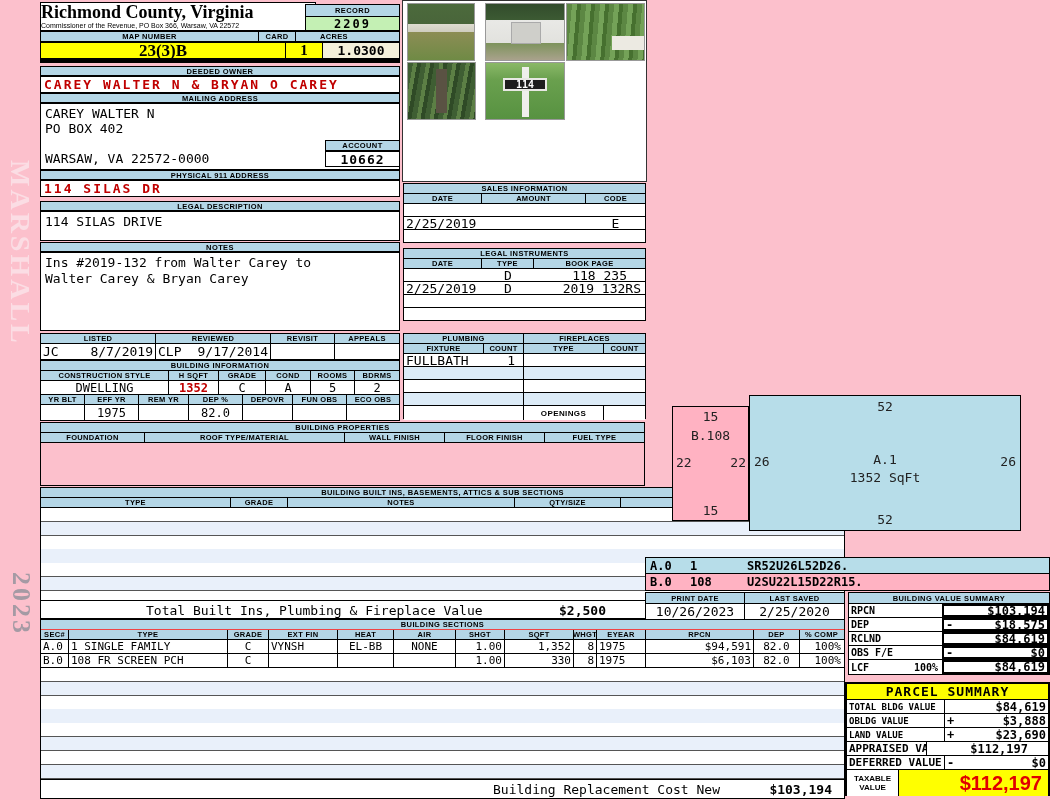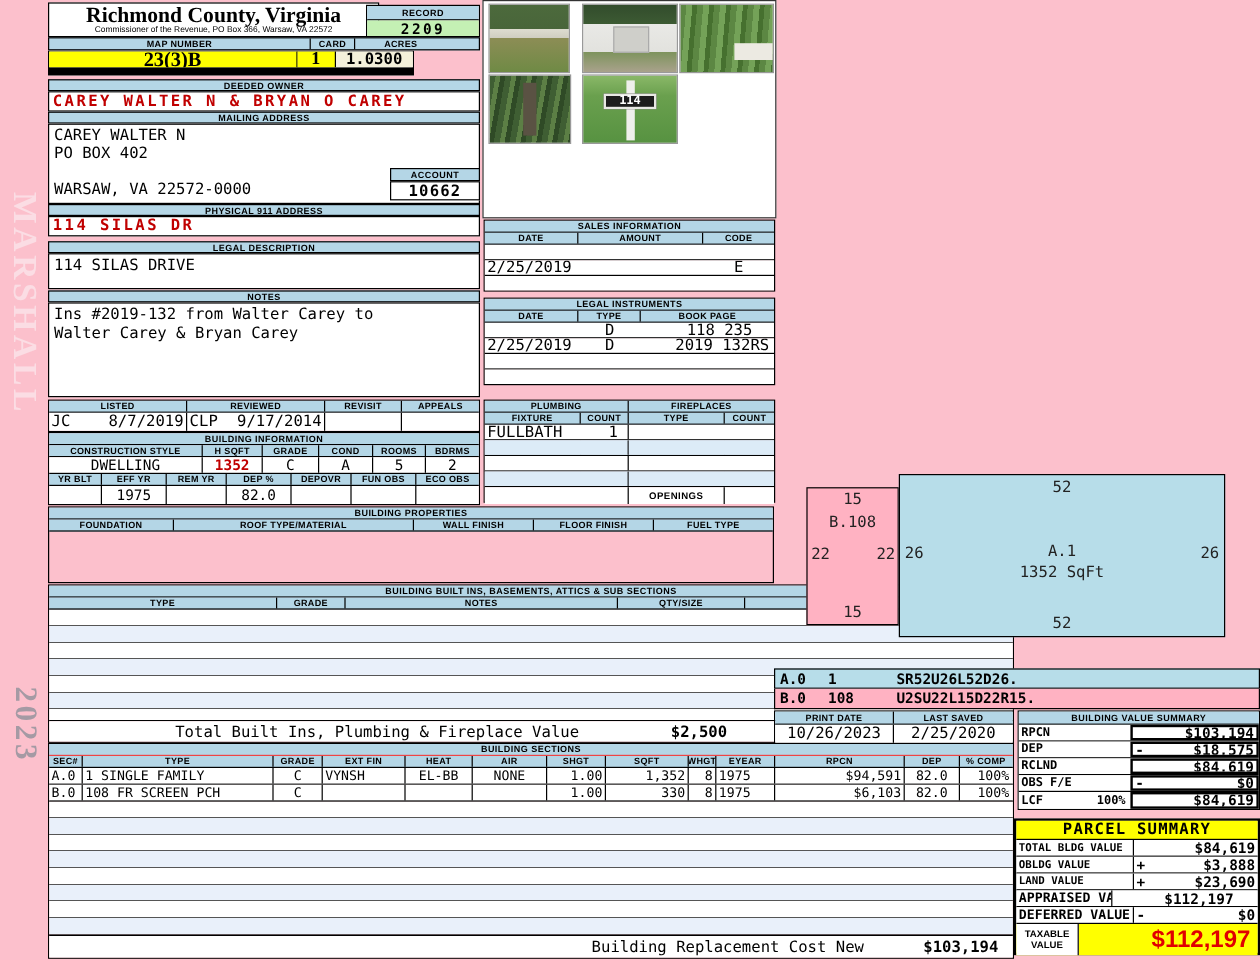--- a/index.html
+++ b/index.html
@@ -34,35 +34,35 @@
   .skl{position:absolute;font:13px "DejaVu Sans Mono",monospace;color:#222}
 </style>
 </head>
 <body>
 
 <div class="page">
 
   <div class="cont vert" style="left:4px;top:160px;font-size:28px;color:#fbdde4">MARSHALL</div>
   <div class="cont vert" style="left:6px;top:572px;font-size:26px;color:#a59aa4">2023</div>
 
-  <div class="cont bd white" style="left:40px;top:2px;width:276px;height:29px;text-align:center">
+  <div class="cont bd white" style="left:40px;top:2px;width:276px;height:29px;text-align:left">
     <div style="font:bold 18px 'Liberation Serif',serif;line-height:19px">Richmond County, Virginia</div>
     <div style="font:7px 'Liberation Sans',sans-serif">Commissioner of the Revenue, PO Box 366, Warsaw, VA 22572</div>
   </div>
   <div class="cont bd" style="left:305px;top:4px;width:95px;height:27px">
     <div class="bar" style="height:12px;border-bottom:1px solid #000">RECORD</div>
     <div style="height:13px;background:var(--green);display:flex;align-items:center;justify-content:center;font:bold 12px 'DejaVu Sans Mono',monospace;letter-spacing:2px">2209</div>
   </div>
 
   <div class="cont hrow bd" style="left:40px;top:31px;width:360px;height:11px">
     <div style="width:218px">MAP NUMBER</div>
     <div style="width:37px">CARD</div>
     <div style="width:76px">ACRES</div>
   </div>
-  <div class="cont row bd" style="left:40px;top:42px;width:305px;height:21px;border-bottom:7px solid #000000">
+  <div class="cont row bd" style="left:40px;top:42px;width:360px;height:21px;border-bottom:5px solid #000000">
     <div class="ac" style="width:245px;background:var(--yellow);font:bold 17px 'Liberation Serif',serif">23(3)B</div>
     <div class="ac" style="width:37px;background:var(--yellow);font:bold 15px 'Liberation Serif',serif">1</div>
     <div class="ac" style="width:76px;background:var(--cream);font:bold 13px 'DejaVu Sans Mono',monospace">1.0300</div>
   </div>
 
   <div class="cont bd white" style="left:40px;top:76px;width:360px;height:17px;display:flex;align-items:center;padding-left:3px">
     <span class="red f13 b" style="letter-spacing:2px">CAREY WALTER N &amp; BRYAN O CAREY</span>
   </div>
   <div class="cont bar bd" style="left:40px;top:66px;width:360px;height:10px">DEEDED OWNER</div>
 

